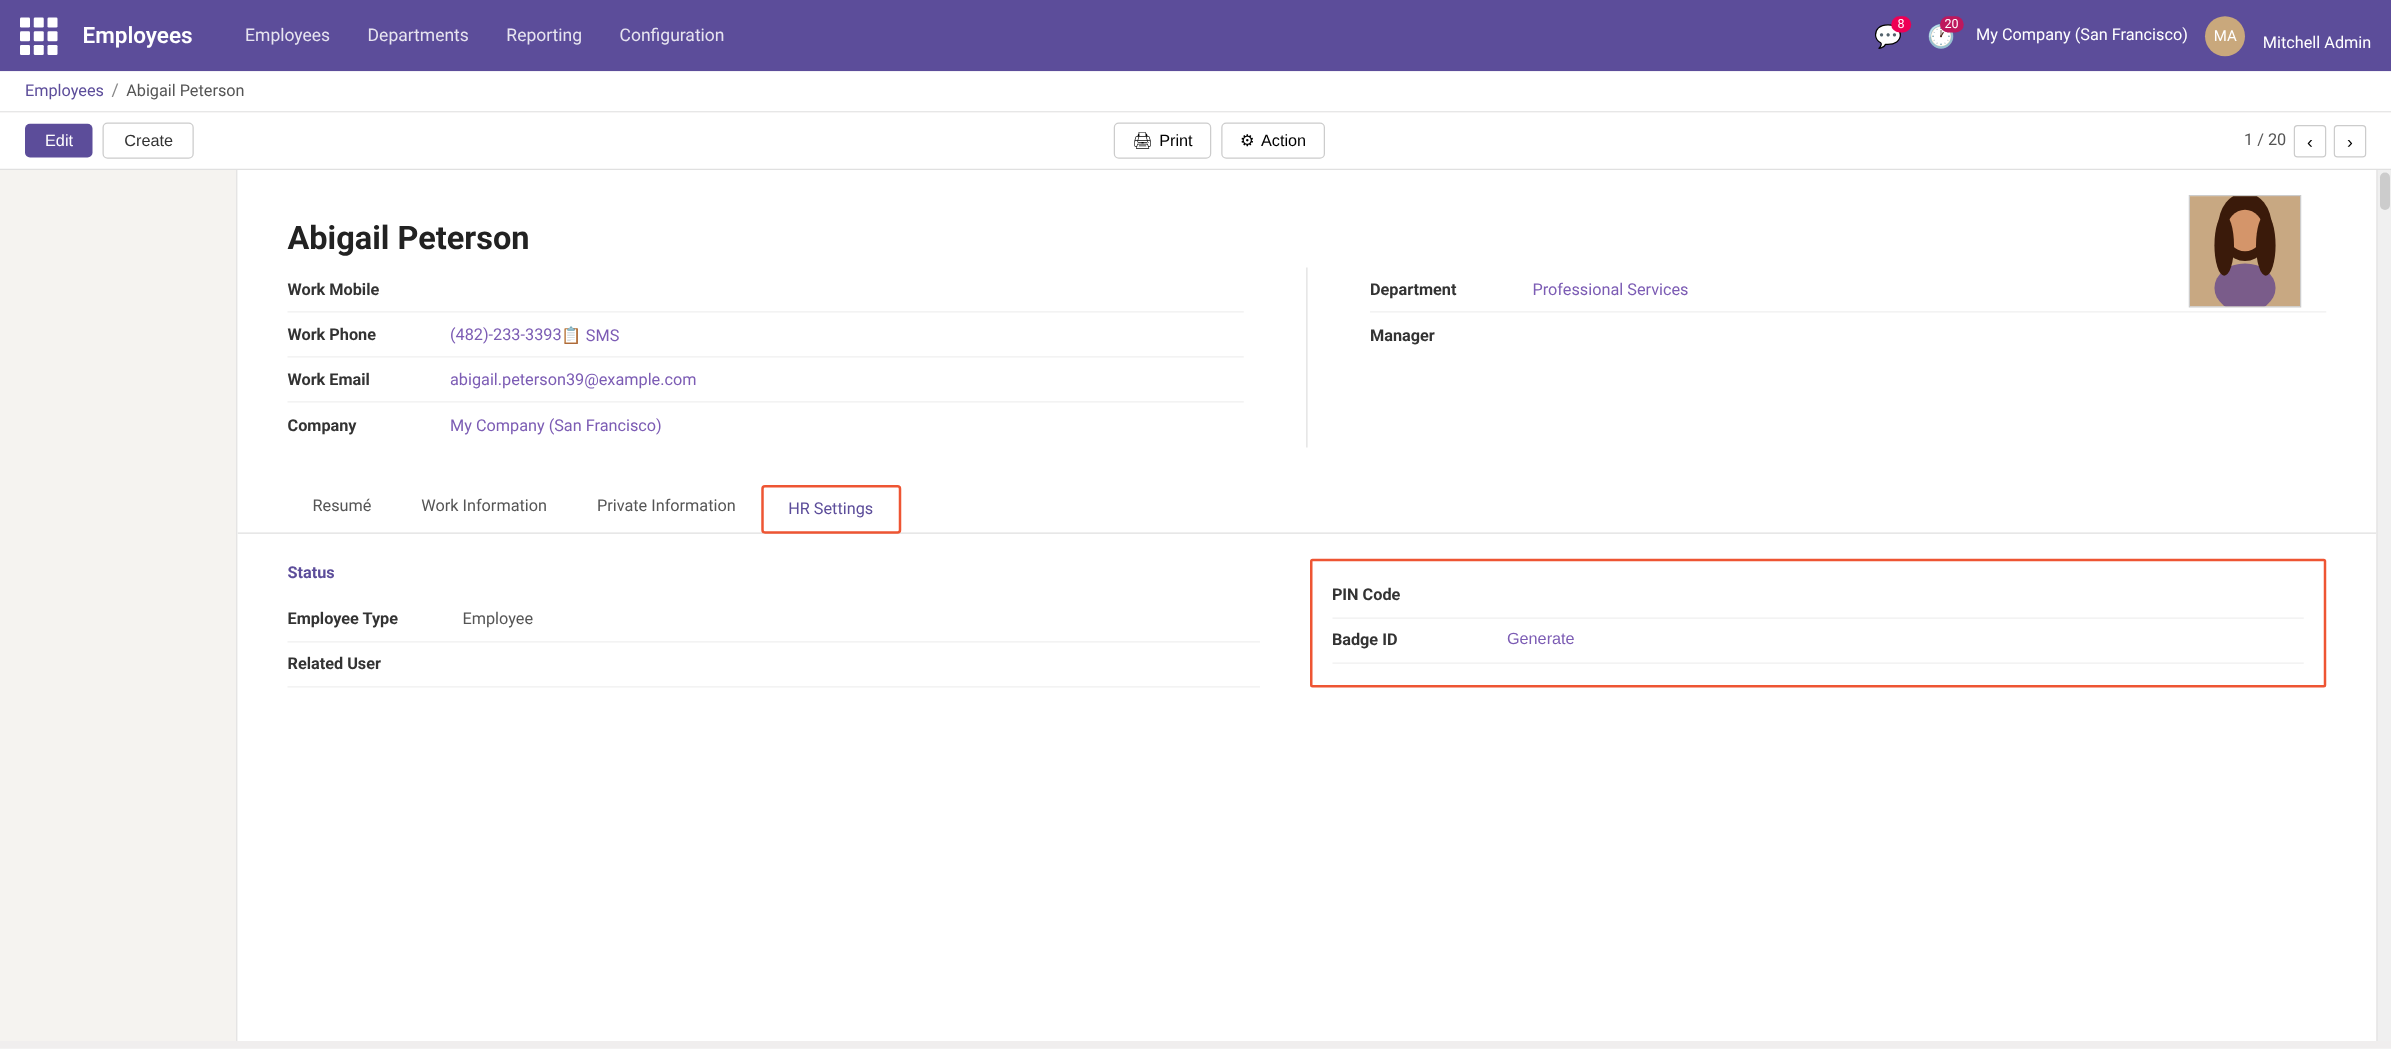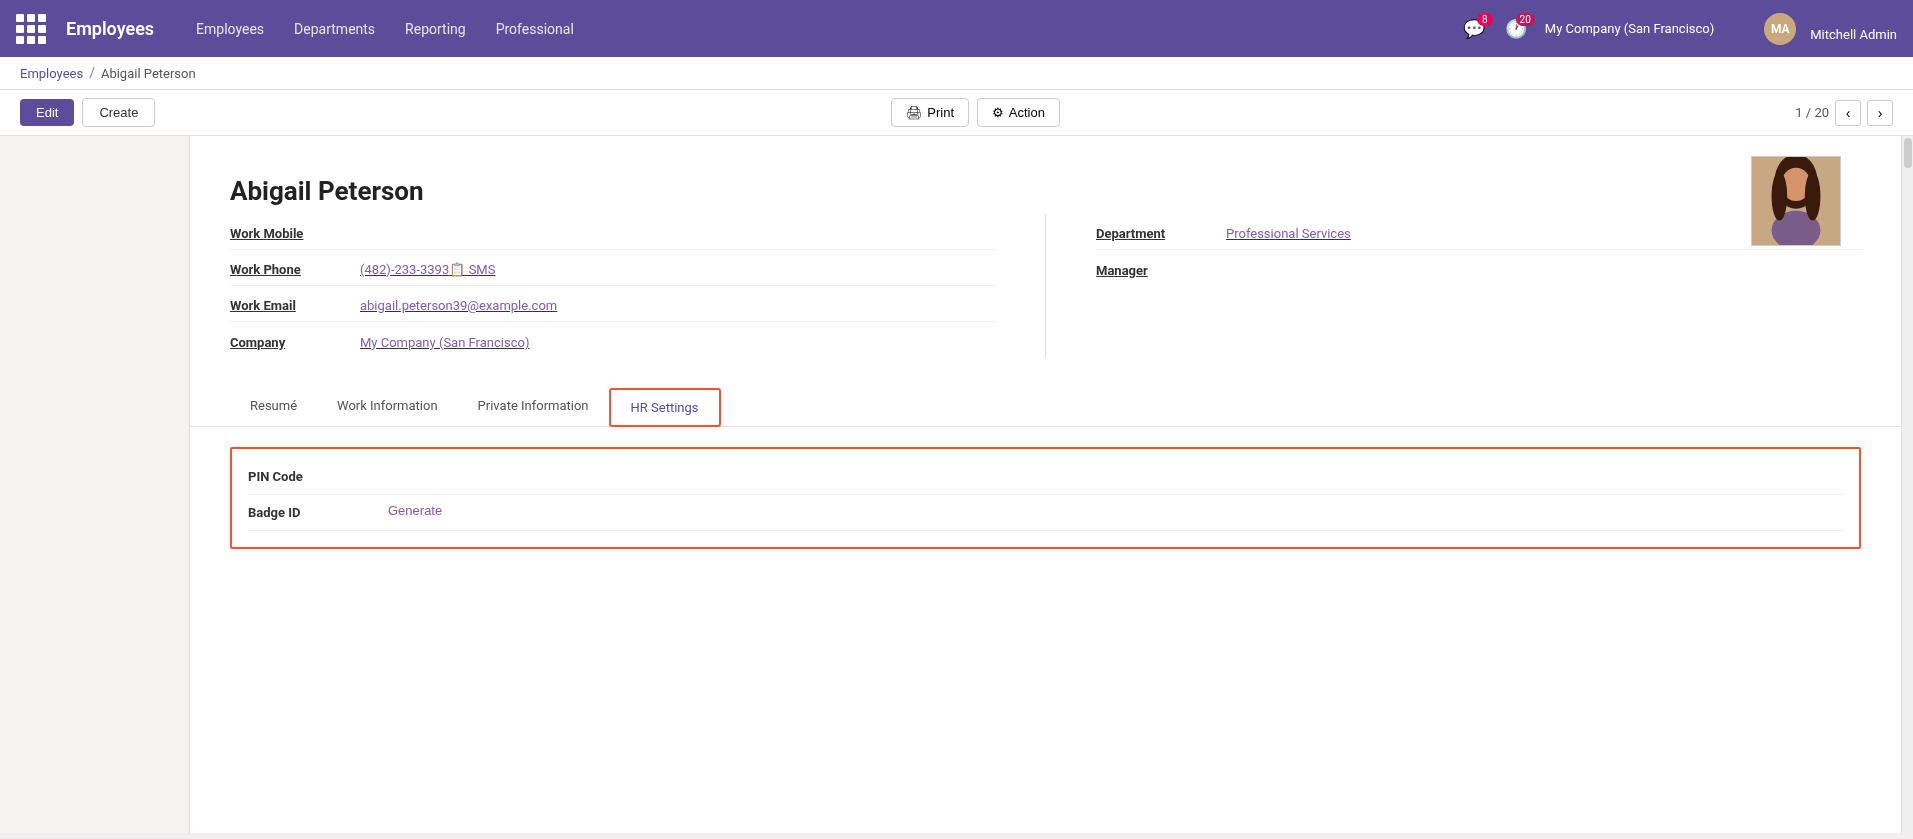--- a/index.html
+++ b/index.html
@@ -77,23 +77,22 @@
     .user-avatar {
       width: 32px;
       height: 32px;
       border-radius: 50%;
       background: #c9a87c;
       display: flex;
       align-items: center;
       justify-content: center;
       font-size: 12px;
       color: white;
-      font-weight: bold;
+      font-weight: normal;
       overflow: hidden;
-      margin-left: 36px;
     }
     .user-name { color: white; font-size: 13px; margin-top: 12px; }
 
     
     .breadcrumb-bar {
       background: white;
       border-bottom: 1px solid #e0e0e0;
       padding: 8px 20px;
       display: flex;
       align-items: center;
@@ -241,25 +240,24 @@
     .fields-section {
       display: flex;
       gap: 40px;
       margin-bottom: 30px;
     }
     .fields-col {
       flex: 1;
     }
     .field-row {
       display: flex;
-      align-items: flex-end;
+      align-items: center;
       padding: 8px 0;
       border-bottom: 1px solid #f0f0f0;
       min-height: 36px;
-      text-decoration: underline;
     }
     .field-row:last-child { border-bottom: none; }
     .field-label {
       font-weight: bold;
       color: #333;
       min-width: 130px;
       font-size: 13px;
       padding-top: 2px;
     }
     .field-value {
@@ -365,21 +363,21 @@
       <span></span>
     <span></span>
       <span></span>
       <span></span>
   </div>
   <span class="brand">Employees</span>
   <div class="nav-links">
     <a>Employees</a>
     <a>Departments</a>
     <a>Reporting</a>
-    <a>Professional</a>
+    <a>Configuration</a>
   </div>
   <div class="right-section">
     <div class="notif-badge">
       <span class="icon">💬</span>
       <span class="badge">8</span>
     </div>
     <div class="notif-badge">
       <span class="icon">🕐</span>
       <span class="badge teal">20</span>
     </div>
@@ -478,20 +476,31 @@
 
       <div class="tabs-bar">
         <div class="tab-item">Resumé</div>
         <div class="tab-item">Work Information</div>
         <div class="tab-item">Private Information</div>
         <div class="tab-item active">HR Settings</div>
       </div>
 
       <div class="tab-content">
 
+        <div class="tab-col">
+          <div class="section-title">Status</div>
+          <div class="tab-field-row">
+            <span class="tab-field-label">Employee Type</span>
+            <span class="tab-field-value">Employee</span>
+          </div>
+          <div class="tab-field-row">
+            <span class="tab-field-label">Related User</span>
+            <span class="tab-field-value"></span>
+          </div>
+        </div>
 
         <div class="red-outlined-box">
           <div class="tab-field-row">
             <span class="tab-field-label">PIN Code</span>
             <span class="tab-field-value"></span>
           </div>
           <div class="tab-field-row">
             <span class="tab-field-label">Badge ID</span>
             <span class="tab-field-value"></span>
             <button class="btn-generate">Generate</button>

